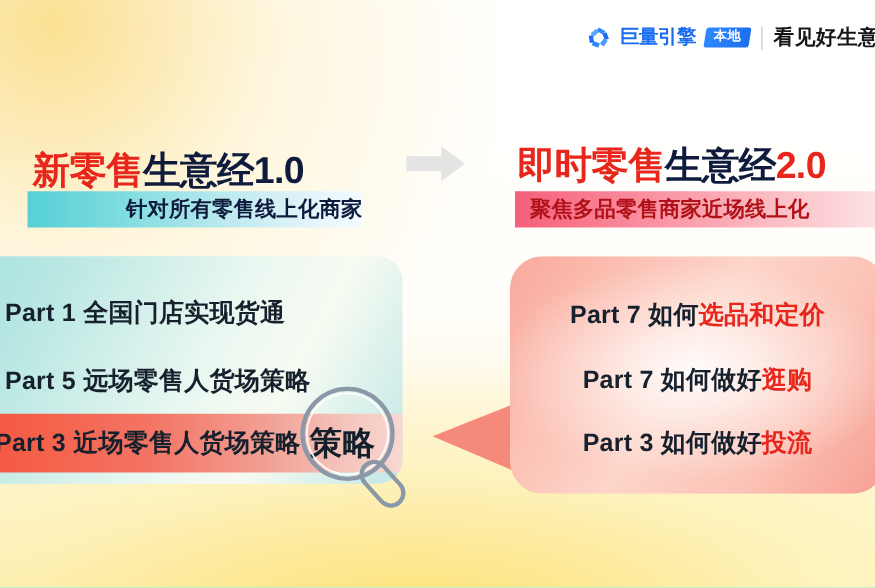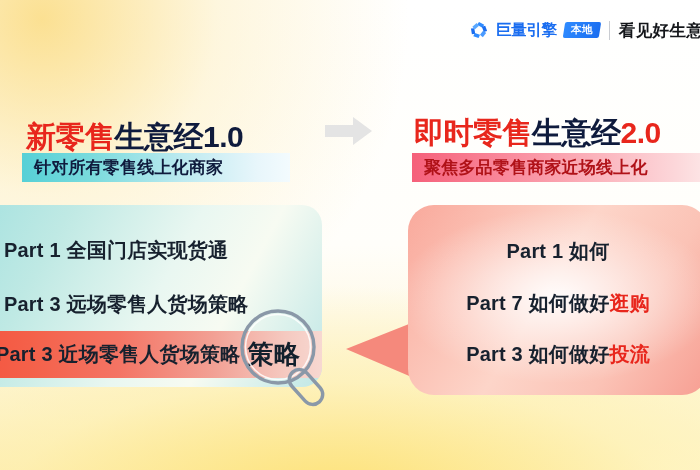--- a/index.html
+++ b/index.html
@@ -112,20 +112,21 @@
     font-size: 17px;
     font-weight: bold;
     letter-spacing: 0.2px;
   }
   #subbar-left {
     left: 22px;
     top: 153px;
     width: 268px;
     background: linear-gradient(90deg, #56d0d6 0%, #7adbdd 26%, #bdeaf0 60%, #e8f6fb 88%, #f3fbfe 100%);
     color: #0f1b3d;
+    justify-content: flex-end;
   }
   #subbar-right {
     left: 412px;
     top: 153px;
     width: 300px;
     background: linear-gradient(90deg, #f5607a 0%, #f9889a 30%, #fbb4bd 62%, #fcd7da 88%, #fde9e9 100%);
     color: #b01218;
   }
 
   
@@ -303,37 +304,38 @@
     </svg>
   </span>
 
   <div id="panel-left">
     <div class="panel-rows">
       <div class="hot-band"></div>
       <div class="row" id="left-row-0">
         <span>Part 1 全国门店实现货通</span>
       </div>
       <div class="row" id="left-row-1">
-        <span>Part 3 远场零售人货场策略</span>
+        <span>Part 5 远场零售人货场策略</span>
       </div>
       <div class="hot-band-text" id="left-row-2">
         <span>Part  3   近场零售人货场策略</span>
       </div>
     </div>
   </div>
 
   <span class="bubble-tail">
     <svg width="70" height="56" viewBox="0 0 70 56">
       <path d="M70 0 L2 27 L70 56 Z" fill="#f5897c"></path>
     </svg>
   </span>
 
   <div id="panel-right">
     <div class="rrow" id="right-row-0">
-      <span>Part 1 如何</span>
+      <span>Part 7 如何</span>
+        <span class="hot">选品和定价</span>
     </div>
     <div class="rrow" id="right-row-1">
       <span>Part 7 如何做好</span>
         <span class="hot">逛购</span>
     </div>
     <div class="rrow" id="right-row-2">
       <span>Part 3 如何做好</span>
         <span class="hot">投流</span>
     </div>
   </div>

